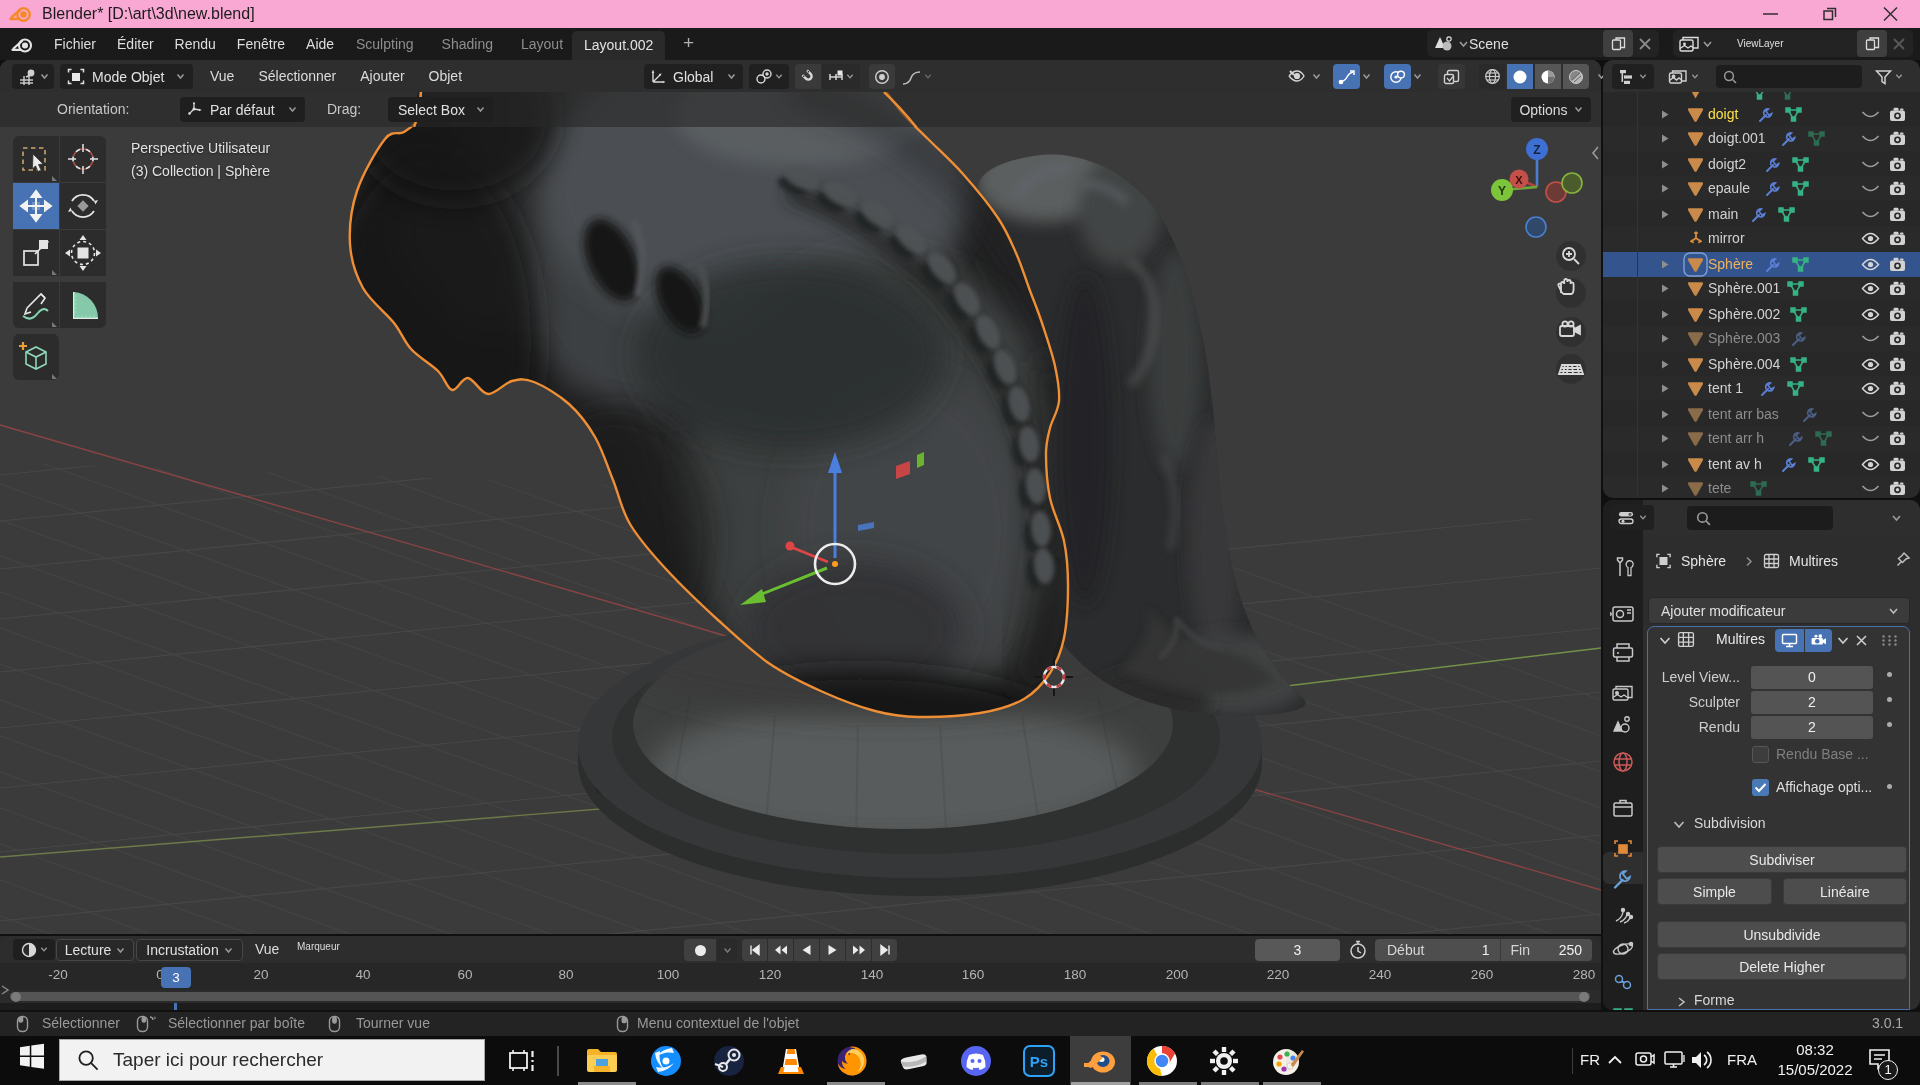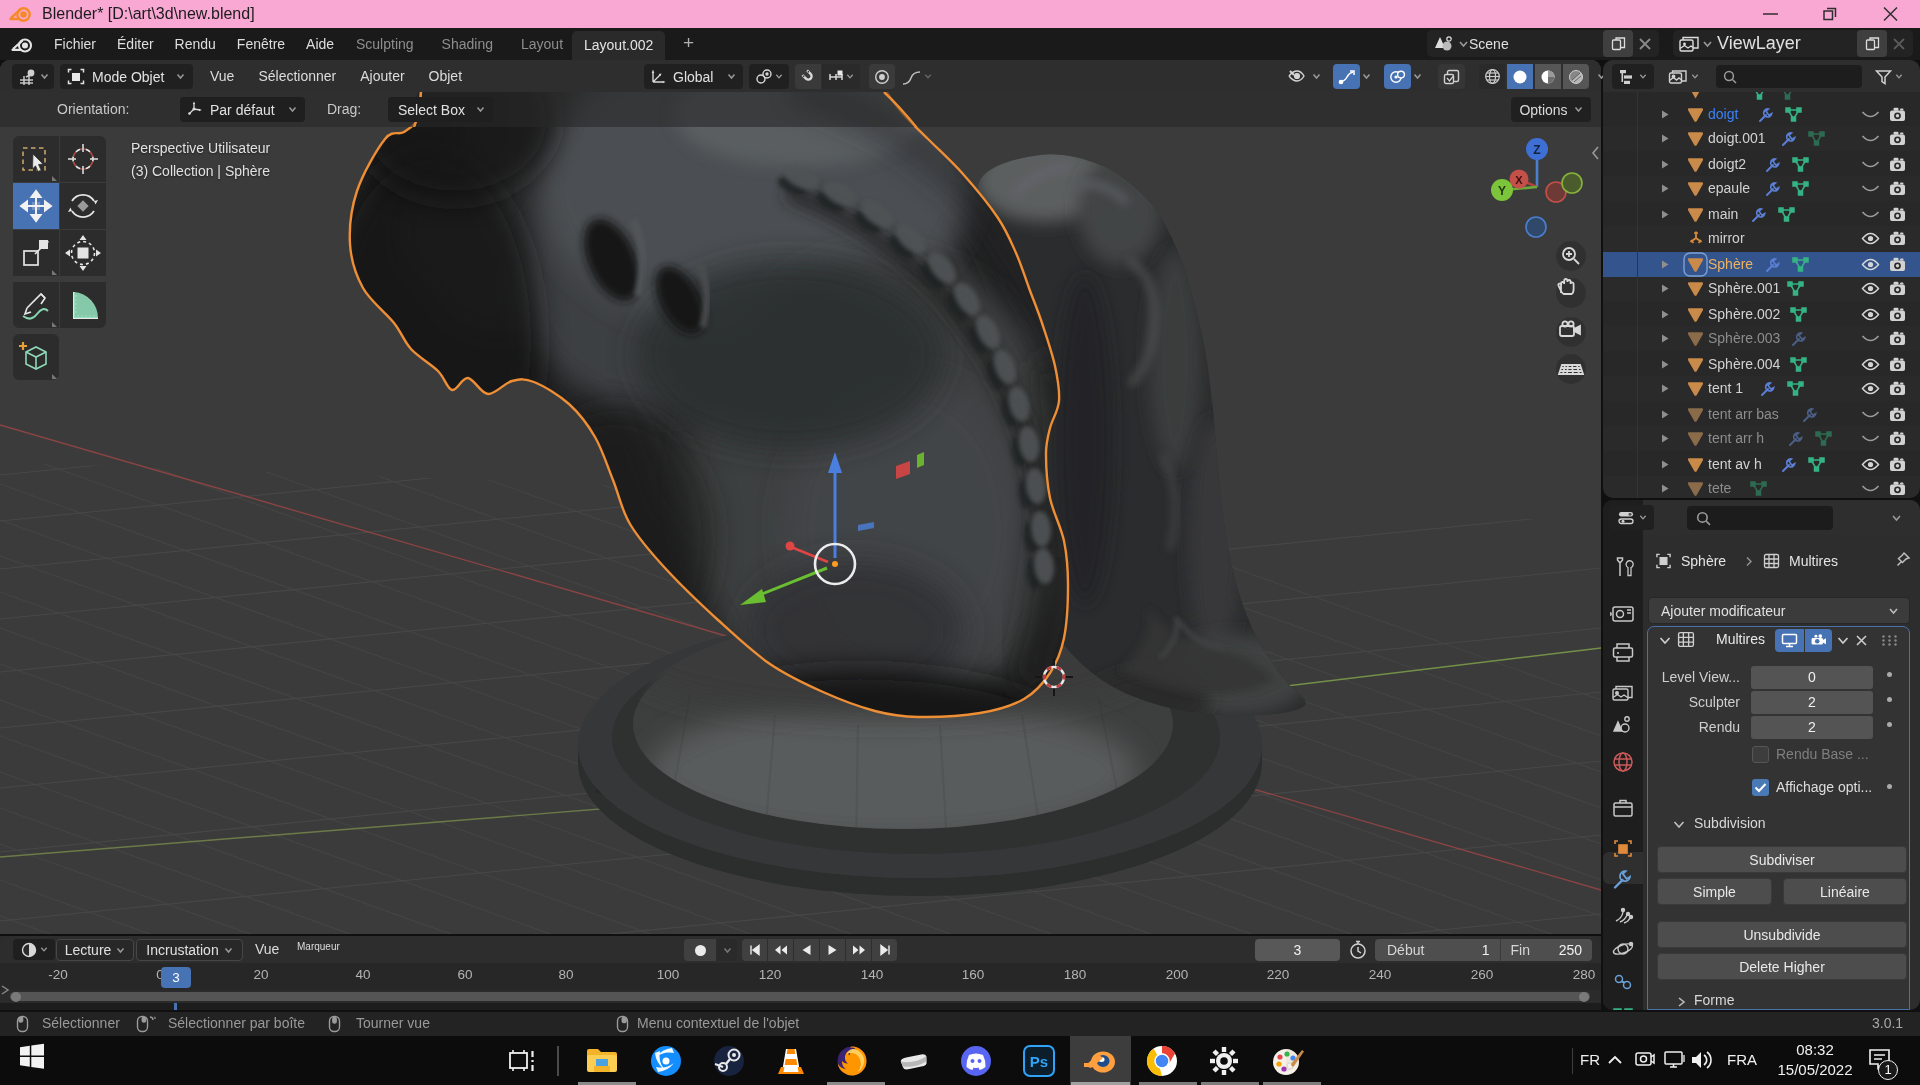--- a/index.html
+++ b/index.html
@@ -89,21 +89,21 @@
   <div class="abs row" style="left:1673px;top:2px;width:240px;height:27px;background:#232323;border-radius:5px">
     <svg width="24" height="20" viewBox="0 0 24 20" style="margin-left:5px" fill="none" stroke="#ddd" stroke-width="1.4">
       <rect x="2" y="6" width="13" height="11" rx="1.5"></rect>
       <path d="M5 6 V3.5 H20 V14 H15"></path>
       <circle cx="6.5" cy="10" r="1.4" fill="#ddd" stroke="none"></circle>
       <path d="M2 14.5 L6.5 11.5 L10 14 L13 12 L15 13.5"></path>
     </svg>
     <svg width="11" height="8" viewBox="0 0 11 8">
         <path d="M2 2 L5.5 6 L9 2" stroke="#999" stroke-width="1.6" fill="none"></path>
       </svg>
-    <span style="font-size:18px;color:#e0e0e0;margin-left:4px;flex:1">ViewLayer</span>
+    <span style="font-size:10px;color:#e0e0e0;margin-left:24px;flex:1">ViewLayer</span>
     <div style="width:30px;height:27px;background:#3f3f3f;border-radius:4px;display:flex;align-items:center;justify-content:center">
       <svg width="15" height="15" viewBox="0 0 15 15" fill="none" stroke="#ddd" stroke-width="1.3">
           <rect x="1.5" y="4" width="8" height="9.5" rx="1"></rect>
           <path d="M5 4 V2 H13.5 V11.5 H10"></path>
         </svg>
     </div>
     <svg width="26" height="14" viewBox="0 0 26 14">
         <path d="M7 2 L17 12 M17 2 L7 12" stroke="#5a5a5a" stroke-width="1.8"></path>
       </svg>
   </div>
@@ -884,21 +884,21 @@
   </div>
 
 <div class="abs" style="left:0;top:42px;width:317px;height:25px">
       <svg class="abs" style="left:57px;top:7px" width="10" height="11" viewBox="0 0 10 11">
         <path d="M2 1.5 L8.5 5.5 L2 9.5 Z" fill="#8f8f8f"></path>
       </svg>
       <svg class="abs" style="left:84px;top:4px" width="17" height="17" viewBox="0 0 17 17">
         <path d="M2.2 3.5 h12.6 L8.5 14.5 Z" fill="none" stroke="#c98a4a" stroke-width="2.6" stroke-linejoin="round"></path>
         <path d="M2.2 3.5 h12.6 L8.5 14.5 Z" fill="#c98a4a"></path>
       </svg>
-      <span class="abs" style="left:105px;top:3.5px;font-size:14px;color:#3b82f6">doigt</span>
+      <span class="abs" style="left:105px;top:3.5px;font-size:14px;color:#fde047">doigt</span>
       <svg class="abs" style="left:154.0px;top:4px" width="17" height="17" viewBox="0 0 17 17" fill="none" stroke="#5b7fd6" stroke-width="1.7">
         <path d="M10.5 2.5 a4 4 0 1 0 4 4 l-2.5 2 l-3.5 -3.5 Z" transform="rotate(10 8 8)"></path>
         <path d="M9 9 L3 15" stroke-linecap="round" stroke-width="2"></path>
       </svg>
       <svg class="abs" style="left:182.0px;top:4px" width="17" height="17" viewBox="0 0 17 17" fill="none" stroke="#35b384" stroke-width="1.5">
         <path d="M3 4 L14 4 L8.5 13 Z"></path>
         <rect x="1" y="2" width="4" height="4" fill="#35b384"></rect>
         <rect x="12" y="2" width="4" height="4" fill="#35b384"></rect>
         <rect x="6.5" y="11" width="4" height="4" fill="#35b384"></rect>
       </svg>
@@ -1570,20 +1570,27 @@
       <rect x="6.2" y="2.5" width="4" height="5" rx="1.6" fill="#9a9a9a"></rect>
   </svg>
   <span class="abs" style="left:637px;top:3px;font-size:14px">Menu contextuel de l'objet</span>
   <span class="abs" style="left:1872px;top:3px;width:60px;font-size:14px;color:#a8a8a8">3.0.1</span>
 </div>
 
 <div class="abs" id="taskbar">
   <svg class="abs" style="left:20px;top:7px" width="24" height="27" viewBox="0 0 24 27" fill="#f2f2f2">
     <path d="M0 4.2 L9.8 2.8 V12.5 H0 Z M11.3 2.6 L24 0.8 V12.5 H11.3 Z M0 14 H9.8 V23.7 L0 22.3 Z M11.3 14 H24 V25.7 L11.3 23.9 Z"></path>
   </svg>
+  <div class="abs row" style="left:59px;top:3px;width:426px;height:42px;background:#f2f2f2;border:1px solid #a8a8a8">
+    <svg style="margin-left:17px" width="23" height="23" viewBox="0 0 24 24" fill="none" stroke="#1f1f1f" stroke-width="1.9">
+      <circle cx="9.5" cy="9.5" r="7"></circle>
+        <line x1="14.8" y1="14.8" x2="21.5" y2="21.5"></line>
+    </svg>
+    <span style="margin-left:13px;font-size:19px;color:#2a2a2a">Taper ici pour rechercher</span>
+  </div>
   <svg class="abs" style="left:508px;top:11px" width="30" height="28" viewBox="0 0 30 28" fill="none" stroke="#f0f0f0" stroke-width="1.8">
     <rect x="2" y="6" width="17" height="15"></rect>
     <path d="M5 6 v-3 M16 6 v-3 M5 21 v3 M16 21 v3" stroke-width="1.6"></path>
     <path d="M24.5 4 v6 M24.5 13 v2 M24.5 18 v6" stroke-width="2.2"></path>
   </svg>
   <div class="abs" style="left:557px;top:10px;width:2px;height:30px;background:#4a4a4a"></div>
 
   <div class="abs" style="left:1070px;top:0;width:61px;height:49px;background:#3d3d3d"></div>
   <svg class="abs" style="left:584px;top:7px" width="36" height="36" viewBox="0 0 36 36">
       <path d="M3 8 a2 2 0 0 1 2 -2 h9 l3 3 h14 a2 2 0 0 1 2 2 v3 H3 Z" fill="#f5b32a"></path>

